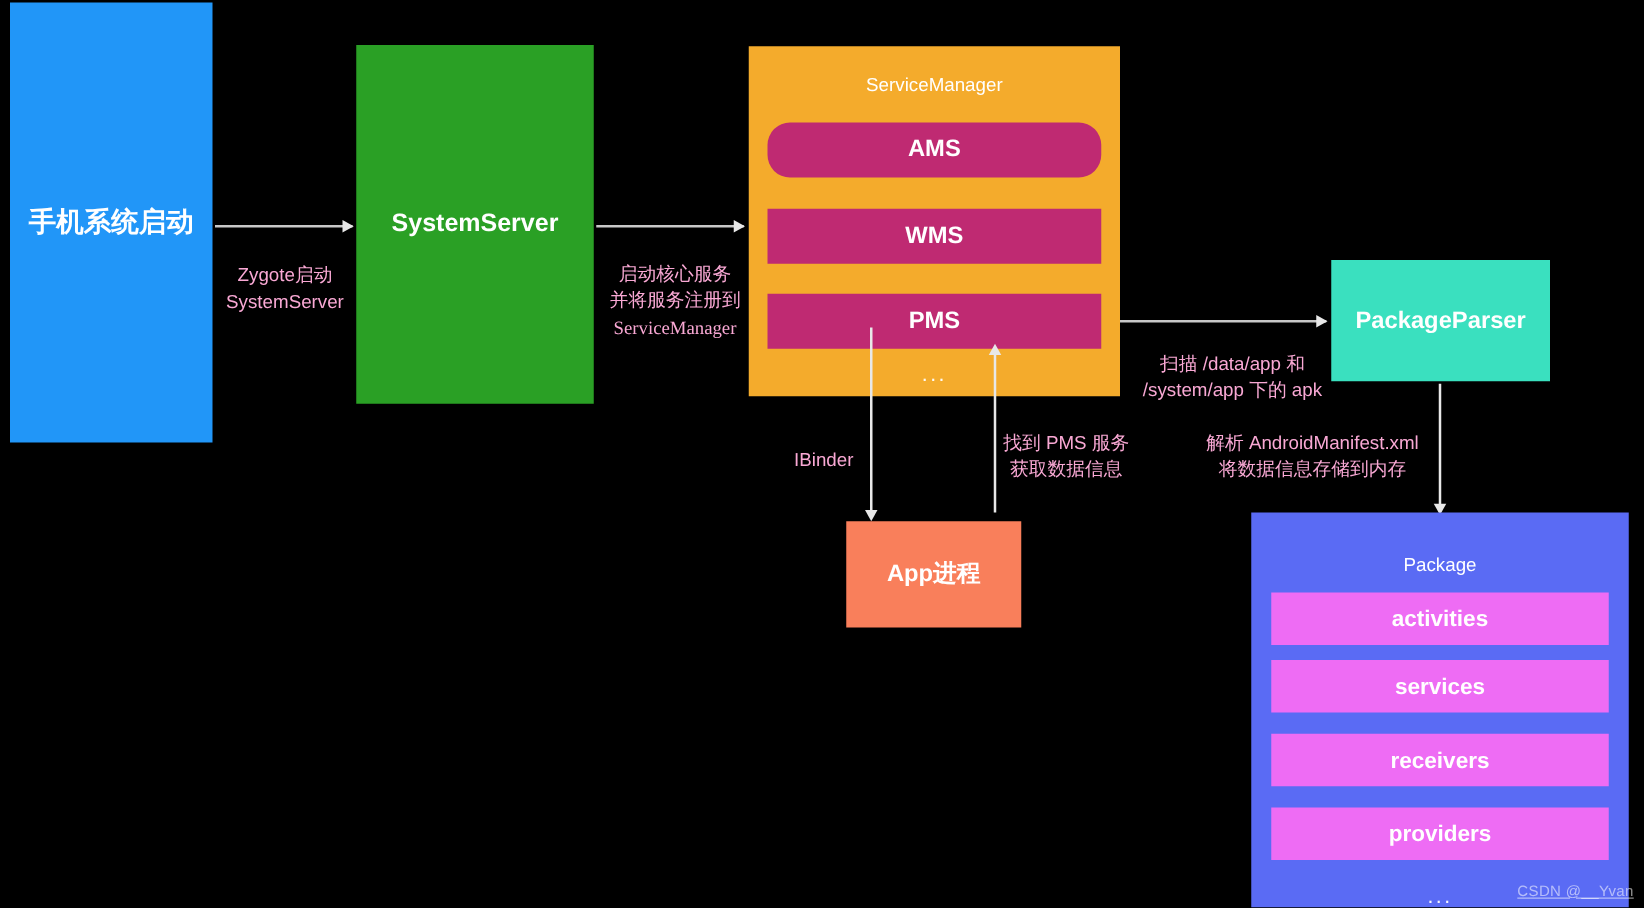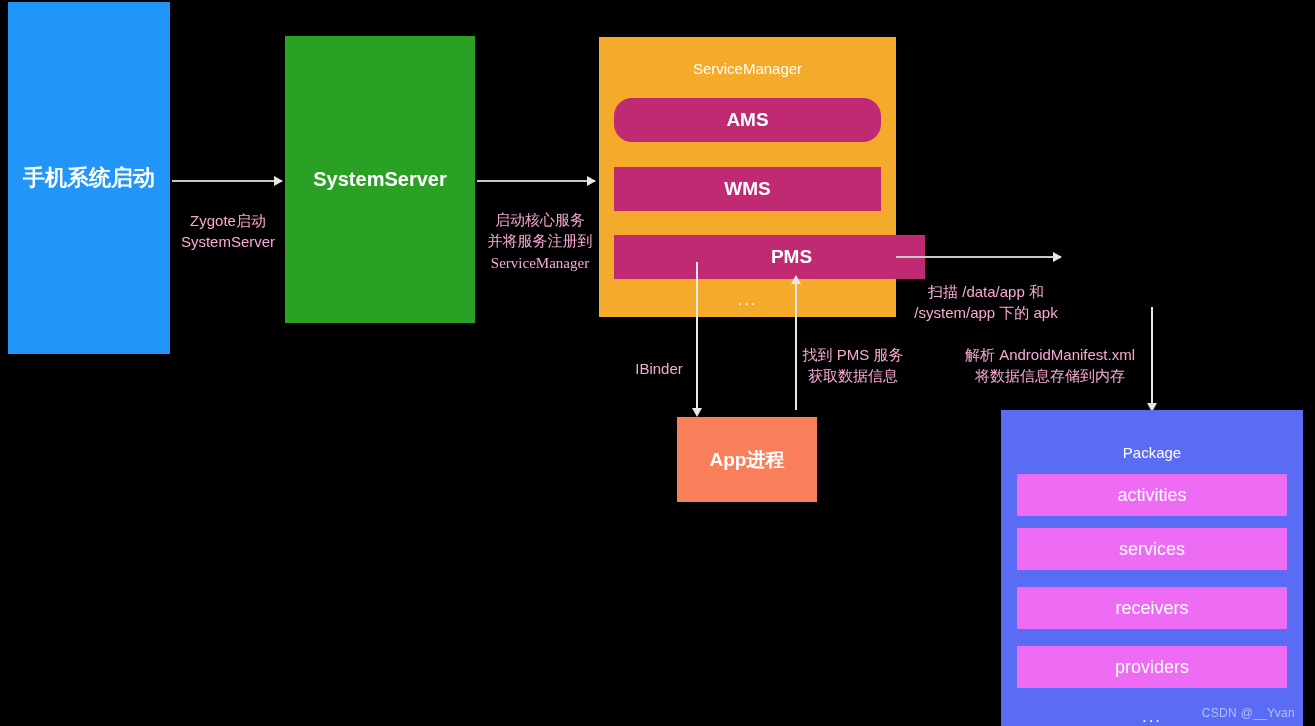--- a/index.html
+++ b/index.html
@@ -58,21 +58,21 @@
     background: #bf2a72;
     display: flex;
     align-items: center;
     justify-content: center;
     color: #ffffff;
     font-size: 19px;
     font-weight: 700;
   }
   .sm-item-1 { top: 61px; border-radius: 18px; }
   .sm-item-2 { top: 130px; }
-  .sm-item-3 { top: 198px; padding-left: 44px; }
+  .sm-item-3 { top: 198px; }
   .sm-ellipsis {
     position: absolute;
     left: 0; top: 252px; width: 100%;
     text-align: center;
     color: #ffffff;
     font-size: 17px;
     letter-spacing: 2px;
     opacity: 0.95;
   }
 
@@ -102,21 +102,21 @@
   }
   .pkg-item {
     position: absolute;
     left: 16px; width: 270px; height: 42px;
     background: #ee6cf4;
     display: flex;
     align-items: center;
     justify-content: center;
     color: #ffffff;
     font-size: 18px;
-    font-weight: 400;
+    font-weight: 700;
   }
   .pkg-item-0 { top: 64px; }
   .pkg-item-1 { top: 118px; }
   .pkg-item-2 { top: 177px; }
   .pkg-item-3 { top: 236px; }
   .pkg-ellipsis {
     position: absolute;
     left: 0; top: 296px; width: 100%;
     text-align: center;
     color: #ffffff;
@@ -180,24 +180,25 @@
   }
   .lbl-zygote { left: 172px; top: 210px; width: 112px; }
   .lbl-startcore { left: 466px; top: 210px; width: 148px; text-align: center; font-family: Liberation Serif, serif; }
   .lbl-ibinder { left: 594px; top: 358px; width: 130px; text-align: center; }
   .lbl-findpms { left: 785px; top: 344px; width: 136px; }
   .lbl-scan { left: 900px; top: 281px; width: 172px; }
   .lbl-parse { left: 945px; top: 344px; width: 210px; }
 
   .watermark {
     position: absolute;
-    right: 20px; bottom: 6px;
+    right: 8px; bottom: 6px;
     color: rgba(255,255,255,0.55);
     font-size: 12px;
     letter-spacing: 0.3px;
+    text-decoration: underline;
   }
 </style>
 </head>
 <body>
 
 <div id="canvas">
 
   <div class="box node-boot">
     <span>手机系统启动</span>
   </div>
@@ -237,20 +238,23 @@
 获取数据信息</div>
 
   <div class="box node-appprocess">
     <span>App进程</span>
   </div>
 
   <div class="arrow-h" style="left:896px; top:256px; width:165px;"></div>
   <div class="edge-label lbl-scan">扫描 /data/app 和
 /system/app 下的 apk</div>
 
+  <div class="box node-packageparser">
+    <span>PackageParser</span>
+  </div>
 
   <div class="arrow-v-down" style="left:1151px; top:307px; height:97px;"></div>
   <div class="edge-label lbl-parse">解析 AndroidManifest.xml
 将数据信息存储到内存</div>
 
   <div class="box node-package">
     <div class="pkg-title">Package</div>
     <div class="pkg-item pkg-item-0">
       <span>activities</span>
     </div>

